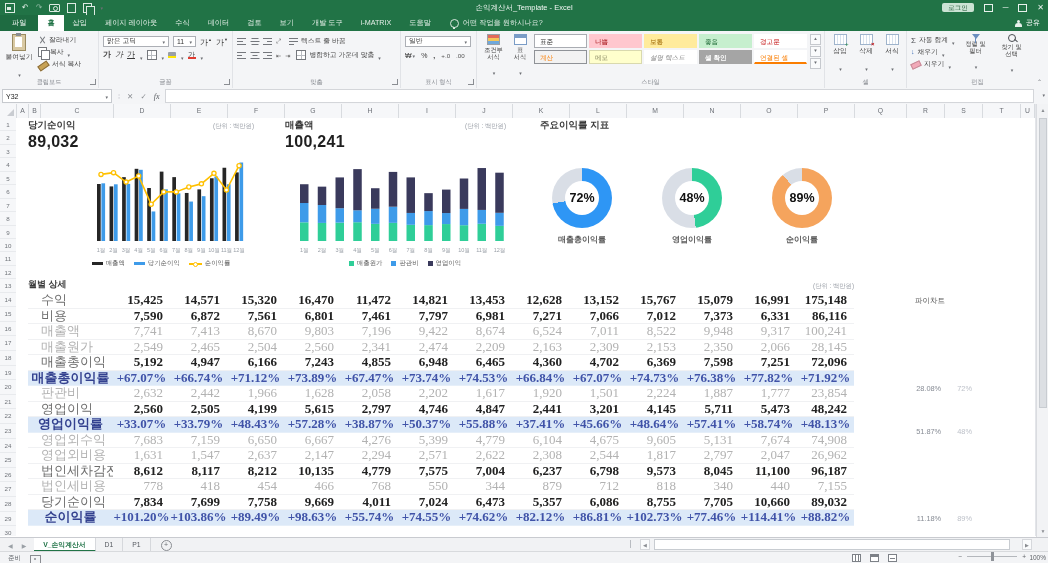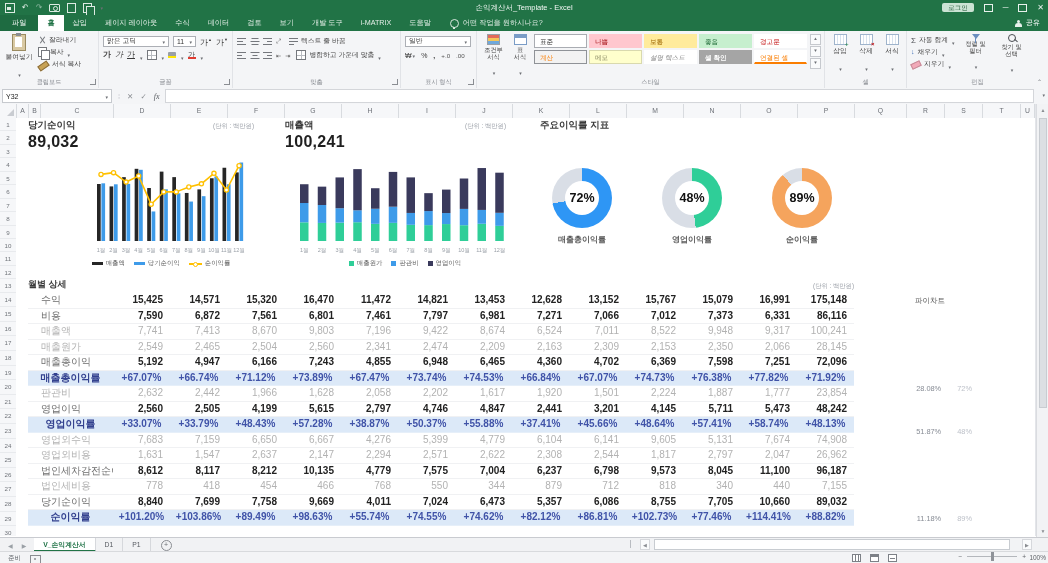--- a/index.html
+++ b/index.html
@@ -138,21 +138,21 @@
   .dpct{position:absolute;left:0;top:0;width:60px;height:60px;display:flex;align-items:center;justify-content:center;
         font-size:12.5px;font-weight:bold;color:#111;}
   .dlabel{position:absolute;width:100px;text-align:center;font-size:8px;font-weight:bold;color:#595959;}
 
   
   .dtable{position:absolute;left:28px;top:293px;width:826px;}
   .dt-hr{display:flex;height:15px;}
   .hl{width:85px;background:#8496B0;color:#fff;font-size:7.3px;line-height:15px;padding-left:10px;box-sizing:border-box;}
   .hc{width:57px;text-align:center;font-size:7px;color:#575B63;line-height:15px;border-left:1px solid #fff;box-sizing:border-box;}
   .mh-a{background:#E9EBF1;} .mh-b{background:#F3F4F7;} .mh-d{background:#DEE2EC;}
-  .dt-row{display:flex;height:14.5px;line-height:14.5px;border-bottom:1px solid #F0F1F3;font-size:10px;}
+  .dt-row{display:flex;height:14.5px;line-height:14.5px;border-bottom:1px solid #F0F1F3;font-size:13px;font-family:Liberation Serif, serif;}
   .lab{width:85px;padding-left:13px;box-sizing:border-box;white-space:nowrap;overflow:hidden;}
   .val{width:57px;text-align:right;padding-right:7px;box-sizing:border-box;}
   .r-bold .val{font-weight:bold;color:#222;} .r-bold .lab{color:#6d6d6d;}
   .r-plain .val{color:#B2B2B2;} .r-plain .lab{color:#B2B2B2;}
   .r-ratio{background:#DCE9F8;border-bottom:1px solid #E6EFF9;}
   .r-ratio .lab{text-align:center;padding-left:0;font-weight:bold;color:#33418F;}
   .r-ratio .val{text-align:center;padding-right:0;font-weight:bold;color:#4053A8;}
   .pie-note{position:absolute;left:872px;width:100px;display:flex;justify-content:flex-end;gap:16px;font-size:7.4px;line-height:9px;}
   .pn1{color:#878C95;} .pn2{color:#BDC1C9;}
   .pie-hdr{position:absolute;left:893px;top:296px;width:74px;text-align:center;font-size:7.5px;color:#595959;}
@@ -857,21 +857,21 @@
       <div class="dt-row r-plain">
         <div class="lab">영업외수익</div>
         <div class="val">7,683</div>
         <div class="val">7,159</div>
         <div class="val">6,650</div>
         <div class="val">6,667</div>
         <div class="val">4,276</div>
         <div class="val">5,399</div>
         <div class="val">4,779</div>
         <div class="val">6,104</div>
-        <div class="val">6,141</div>
+        <div class="val">4,675</div>
         <div class="val">9,605</div>
         <div class="val">5,131</div>
         <div class="val">7,674</div>
         <div class="val">74,908</div>
       </div>
       <div class="dt-row r-plain">
         <div class="lab">영업외비용</div>
         <div class="val">1,631</div>
         <div class="val">1,547</div>
         <div class="val">2,637</div>
@@ -913,21 +913,21 @@
         <div class="val">344</div>
         <div class="val">879</div>
         <div class="val">712</div>
         <div class="val">818</div>
         <div class="val">340</div>
         <div class="val">440</div>
         <div class="val">7,155</div>
       </div>
       <div class="dt-row r-bold">
         <div class="lab">당기순이익</div>
-        <div class="val">8,840</div>
+        <div class="val">7,834</div>
         <div class="val">7,699</div>
         <div class="val">7,758</div>
         <div class="val">9,669</div>
         <div class="val">4,011</div>
         <div class="val">7,024</div>
         <div class="val">6,473</div>
         <div class="val">5,357</div>
         <div class="val">6,086</div>
         <div class="val">8,755</div>
         <div class="val">7,705</div>

